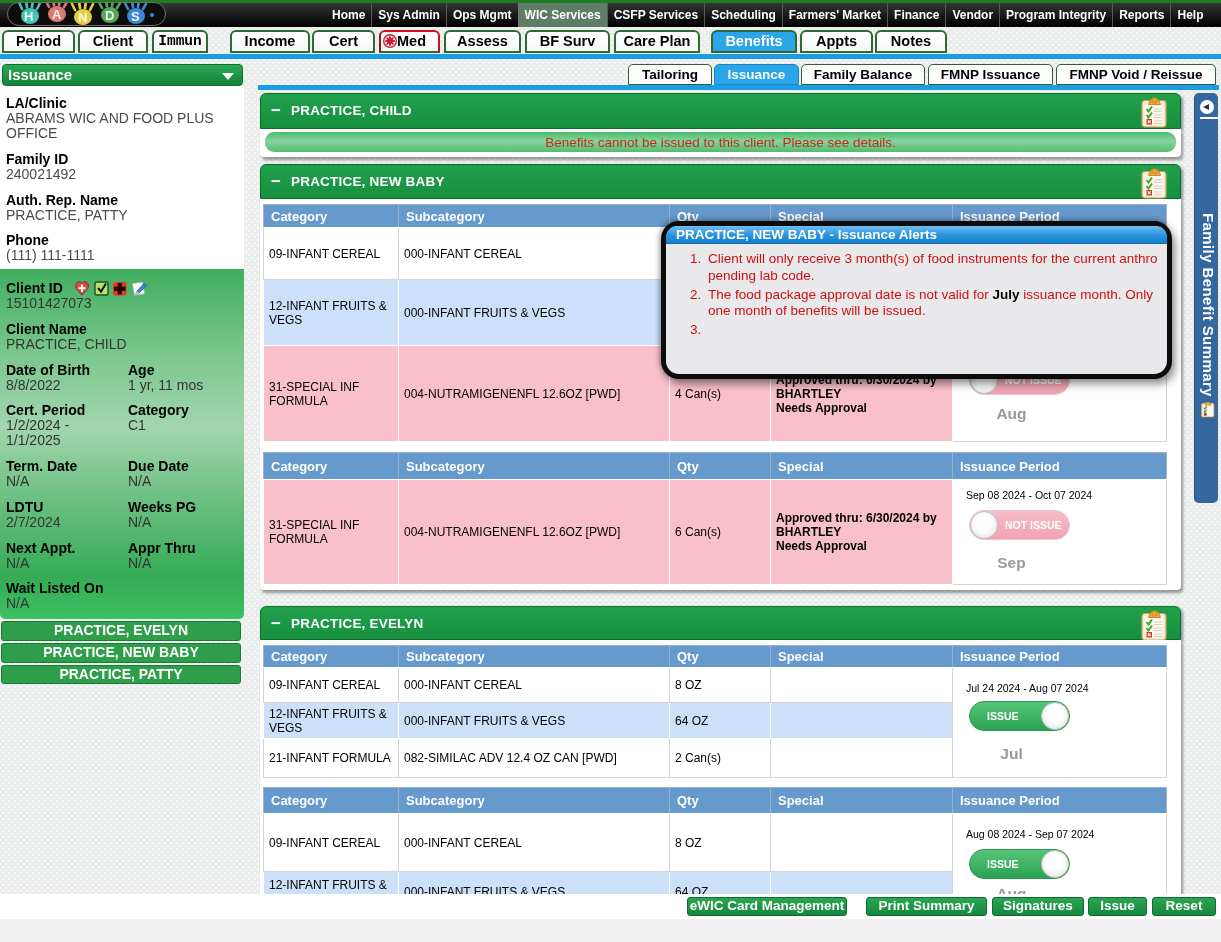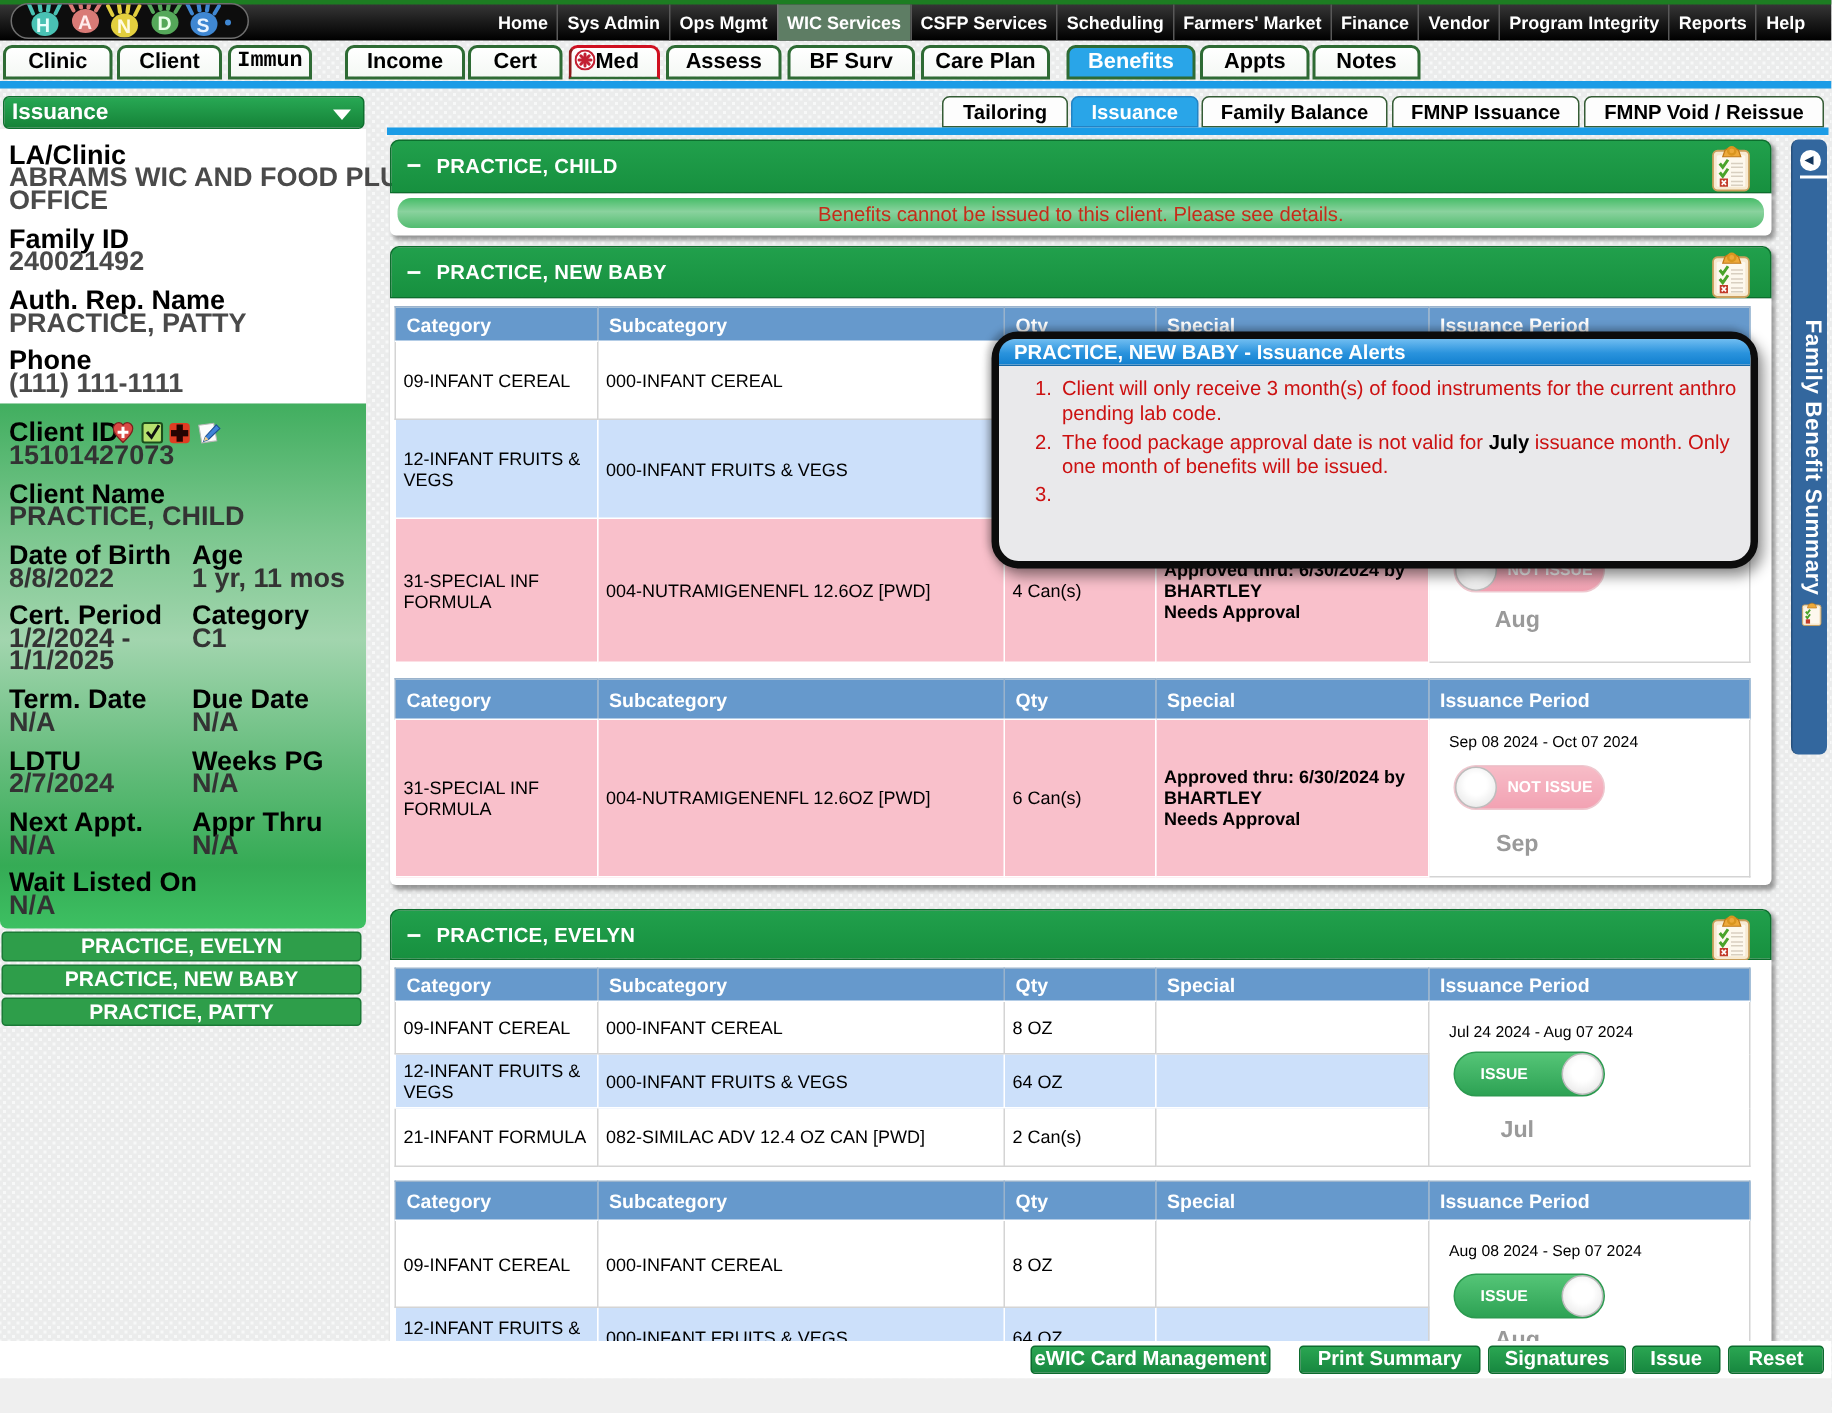--- a/index.html
+++ b/index.html
@@ -24,21 +24,21 @@
 #strip1{position:absolute;left:0;top:54px;width:1221px;height:5px;background:#1b9ce6;}
 
 .stab{position:absolute;top:64px;height:21px;background:#fdfdfd;border:1px solid #355c35;border-radius:5px 5px 0 0;color:#000;font-weight:bold;font-size:13.5px;text-align:center;line-height:19px;}
 .stab.act{background:#29a5e8;color:#fff;border-color:#2383c4;}
 #strip2{position:absolute;left:258px;top:85px;width:961px;height:5px;background:#1b9ce6;}
 
 #sb-hd{position:absolute;left:2px;top:64px;width:241px;height:22px;background:linear-gradient(#28a854,#158338);border:1px solid #0e6f2e;border-radius:4px;color:#fff;font-weight:bold;font-size:15px;line-height:20px;padding-left:5px;}
 #sb-hd .arr{position:absolute;right:8px;top:8px;width:0;height:0;border-left:6px solid transparent;border-right:6px solid transparent;border-top:7px solid #fff;}
 #sb-white{position:absolute;left:0;top:86px;width:244px;height:183px;background:#fff;}
 #sb-green{position:absolute;left:0;top:269px;width:244px;height:350px;background:linear-gradient(180deg,#41ae5f 0%,#7cc78f 25%,#a2d5ae 45%,#66bd7d 68%,#35ab55 88%,#3dc062 100%);border-radius:0 0 5px 5px;}
-.fld{position:absolute;font-size:18px;line-height:15px;font-weight:bold;}
+.fld{position:absolute;font-size:14px;line-height:15px;}
 .fld b{color:#000;display:block;}
 .fld span{color:#4a4a4a;display:block;}
 .fld.g span{color:#333;}
 .sbtn{position:absolute;left:1px;width:240px;height:19.5px;background:#2e9e4a;border:1px solid #1b7a36;border-radius:3px;color:#fff;font-weight:bold;font-size:14px;text-align:center;line-height:17px;}
 
 .sech{position:absolute;left:260px;width:921px;height:35px;background:linear-gradient(#21a04c,#17903f);border:1px solid #0c6e2d;border-radius:6px 6px 0 0;box-shadow:2px 2px 3px rgba(60,60,60,.55);color:#fff;font-weight:bold;font-size:13.5px;line-height:33px;}
 .sech .mn{position:absolute;left:10px;top:0;font-size:17px;}
 .sech .tt{position:absolute;left:30px;top:0;letter-spacing:.2px;}
 .sech svg{position:absolute;right:12px;top:3px;}
 .secb{position:absolute;left:260px;width:921px;background:#fff;border-radius:0 0 4px 4px;box-shadow:2px 3px 3px rgba(90,90,90,.6);}
@@ -134,21 +134,21 @@
 <div class="mi act">WIC Services</div>
 <div class="mi">CSFP Services</div>
 <div class="mi">Scheduling</div>
 <div class="mi">Farmers' Market</div>
 <div class="mi">Finance</div>
 <div class="mi">Vendor</div>
 <div class="mi">Program Integrity</div>
 <div class="mi">Reports</div>
 <div class="mi">Help</div>
 </div>
-<div class="tab" style="left:2px;width:73px;">Clinic</div>
+<div class="tab" style="left:2px;width:73px;">Period</div>
 <div class="tab" style="left:78px;width:70px;">Client</div>
 <div class="tab" style="left:152px;width:56px;font-family:Liberation Mono, monospace;">Immun</div>
 <div class="tab" style="left:230px;width:80px;">Income</div>
 <div class="tab" style="left:312px;width:63px;">Cert</div>
 <div class="tab med" style="left:379px;width:61px;text-align:left;padding-left:2px;"><svg width="14" height="14" viewBox="0 0 14 14" style="vertical-align:-2px">
       <circle cx="7" cy="7" r="6.3" fill="#fff" stroke="#c32032" stroke-width="1.4"></circle>
       <g stroke="#c32032" stroke-width="2" stroke-linecap="round">
         <line x1="7" y1="3" x2="7" y2="11"></line>
         <line x1="3" y1="7" x2="11" y2="7"></line>
         <line x1="4.2" y1="4.2" x2="9.8" y2="9.8"></line>

